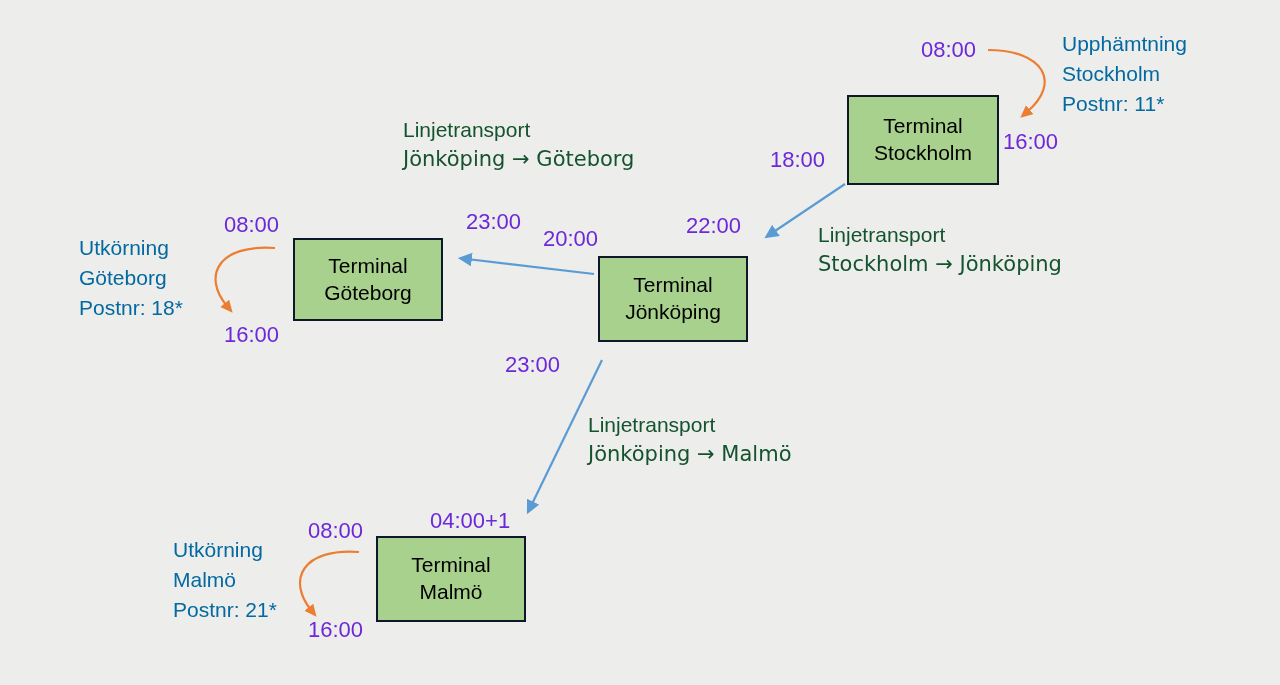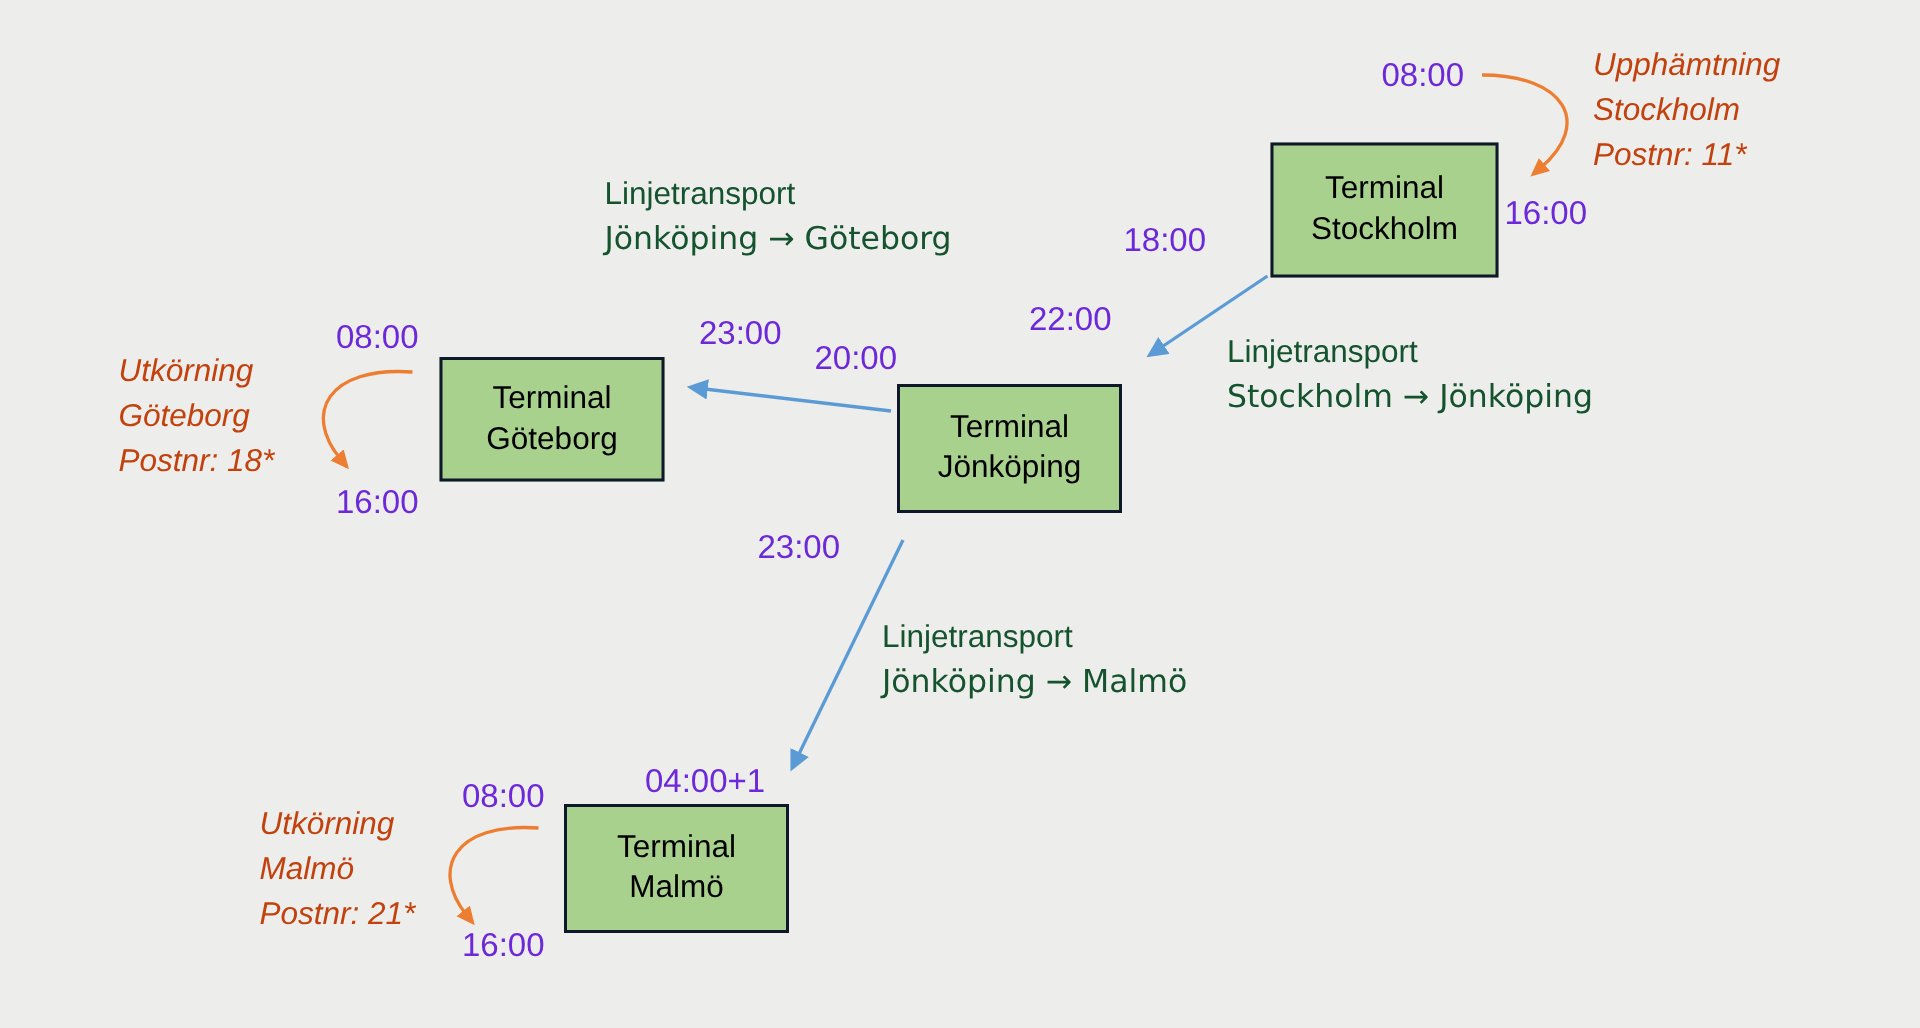--- a/index.html
+++ b/index.html
@@ -50,21 +50,21 @@
     z-index: 4;
   }
   .flow-label {
     position: absolute;
     font-size: 21px;
     line-height: 1.42;
     white-space: nowrap;
     z-index: 4;
   }
   .flow-label.line-haul { color: #14532d; }
-  .flow-label.local { color: #c2410c; font-style: italic; }
+  .flow-label.local { color: #0369a1; }
   .flow-label .ln { display: block; }
   .arrow-glyph { font-family: "DejaVu Sans", sans-serif; }
 </style>
 </head>
 <body>
 
 <div id="canvas">
 
   <svg id="edges" viewBox="0 0 1280 685" xmlns="http://www.w3.org/2000/svg">
     <defs>
@@ -137,22 +137,22 @@
   </div>
 
   <div class="flow-label local" style="left:173px; top:535px;">
     <span class="ln">Utkörning</span>
     <span class="ln">Malmö</span>
     <span class="ln">Postnr: 21*</span>
   </div>
 
   <div class="time-label" style="left:921px; top:37px;">08:00</div>
   <div class="time-label" style="left:1003px; top:129px;">16:00</div>
-  <div class="time-label" style="left:749px; top:147px;text-align:right;">18:00</div>
-  <div class="time-label" style="left:686px; top:200px;">22:00</div>
+  <div class="time-label" style="left:770px; top:147px;text-align:right;">18:00</div>
+  <div class="time-label" style="left:686px; top:213px;">22:00</div>
   <div class="time-label" style="left:466px; top:209px;">23:00</div>
   <div class="time-label" style="left:543px; top:226px;">20:00</div>
   <div class="time-label" style="left:224px; top:212px;">08:00</div>
   <div class="time-label" style="left:224px; top:322px;">16:00</div>
   <div class="time-label" style="left:505px; top:352px;">23:00</div>
   <div class="time-label" style="left:430px; top:488px;margin-top:20px;">04:00+1</div>
   <div class="time-label" style="left:308px; top:518px;">08:00</div>
   <div class="time-label" style="left:308px; top:617px;">16:00</div>
 
 </div>

